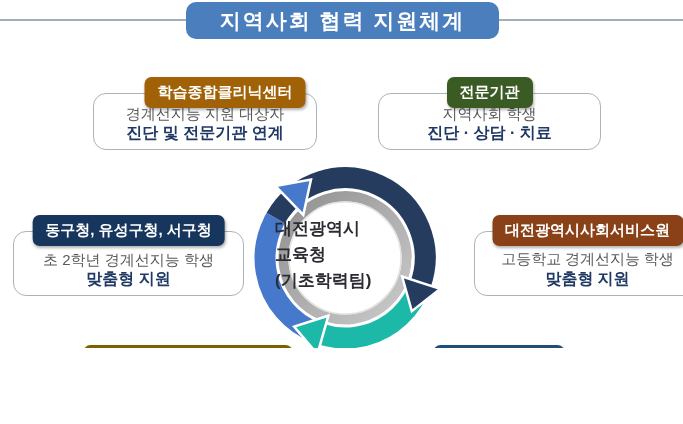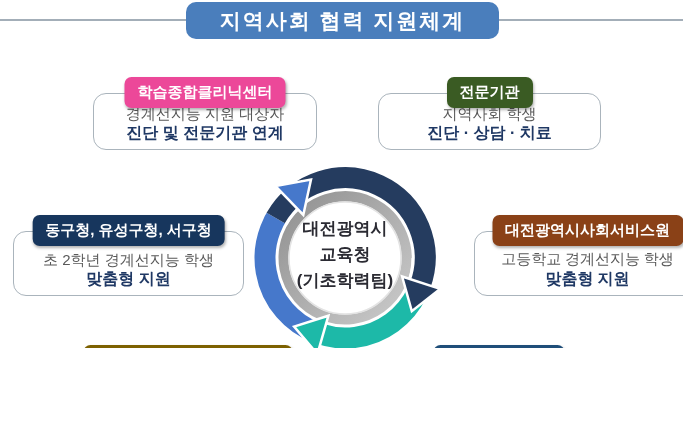--- a/index.html
+++ b/index.html
@@ -39,21 +39,21 @@
   .card-ml { left:13px;  top:231px; width:231px; height:65px; }
   .card-mr { left:474px; top:231px; width:227px; height:65px;font-family:Liberation Serif, serif; }
   .card-bl { left:88px;  top:361px; width:233px; height:59px; }
   .card-br { left:392px; top:361px; width:234px; height:59px; }
   .card-bl .card-header { margin-left:-17px; }
   .card-br .card-header { margin-left:-10px; }
   
   .cycle-svg { position:absolute; left:243px; top:156px; z-index:3; }
   .center-label {
     position:absolute; left:275px; top:216px; width:140px; z-index:4;
-    text-align:center; color:#2b2b33; font-weight:bold; font-size:17px;
+    color:#2b2b33; font-weight:bold; font-size:17px;
     line-height:26px;
   }
   
   .watermark { position:absolute; left:233px; top:350px; z-index:6; pointer-events:none; }
   .wm-text {
     font-size:45px; font-weight:bold; white-space:nowrap;
     color:rgba(236,236,236,0.42);
     -webkit-text-stroke:2px rgba(165,165,165,0.45);
     text-shadow:0 0 1px rgba(255,255,255,0.65);
     margin-left:14px;
@@ -67,21 +67,21 @@
 </head>
 <body>
 
 <div class="stage">
 
   <div class="top-line"></div>
 
   <div class="title-banner" style="background-color: rgb(74, 126, 188);">지역사회 협력 지원체계</div>
 
   <div class="card card-tl">
-    <div class="card-header" style="background-color: #ec4899;">학습종합클리닉센터</div>
+    <div class="card-header" style="background-color: #a16207; margin-left: 20px;">학습종합클리닉센터</div>
     <div class="card-line1">경계선지능 지원 대상자</div>
     <div class="card-line2">진단 및 전문기관 연계</div>
   </div>
 
   <div class="card card-tr">
     <div class="card-header" style="background-color: rgb(58, 91, 35);">전문기관</div>
     <div class="card-line1">지역사회 학생</div>
     <div class="card-line2">진단 · 상담 · 치료</div>
   </div>
 

